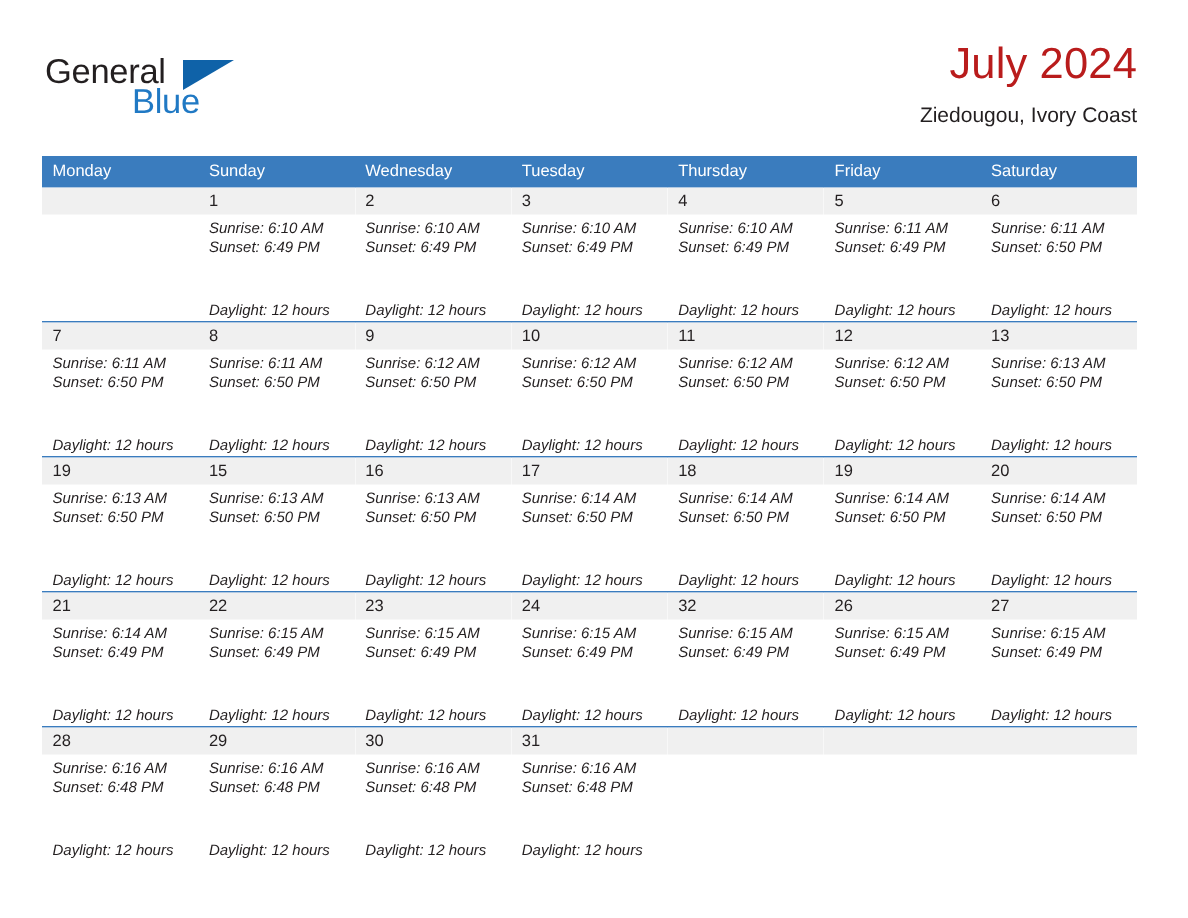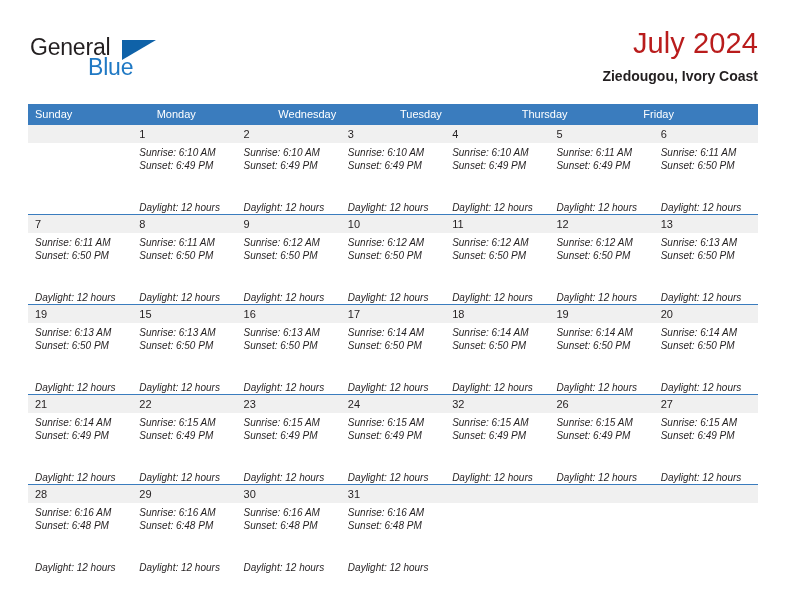--- a/index.html
+++ b/index.html
@@ -75,21 +75,21 @@
   .cal-title {
     font-size: 29px;
     font-weight: 400;
     color: #b91c1c;
     line-height: 34px;
     letter-spacing: 0.1px;
   }
   .cal-subtitle {
     margin-top: 8px;
     font-size: 14px;
-    font-weight: 700;
+    font-weight: 400;
     color: #231f20;
     line-height: 17px;
   }
 
   
   .calendar {
     position: absolute;
     left: 28px;
     top: 104px;
     width: 730px;
@@ -168,26 +168,27 @@
 
     <div class="title-block">
       <div class="cal-title">July 2024</div>
       <div class="cal-subtitle">Ziedougou, Ivory Coast</div>
     </div>
 
   </div>
 
   <div class="calendar">
     <div class="dow-row" id="dow-row">
+        <div class="dow-cell">Monday</div>
         <div class="dow-cell">Sunday</div>
-        <div class="dow-cell">Monday</div>
         <div class="dow-cell">Wednesday</div>
         <div class="dow-cell">Tuesday</div>
         <div class="dow-cell">Thursday</div>
         <div class="dow-cell">Friday</div>
+        <div class="dow-cell">Saturday</div>
       </div>
     <div id="weeks-container">
         <div class="week">
           <div class="week-inner">
             <div class="day-cell empty">
               <div class="day-num"></div>
             </div>
             <div class="day-cell">
               <div class="day-num">1</div>
               <div class="day-body">

